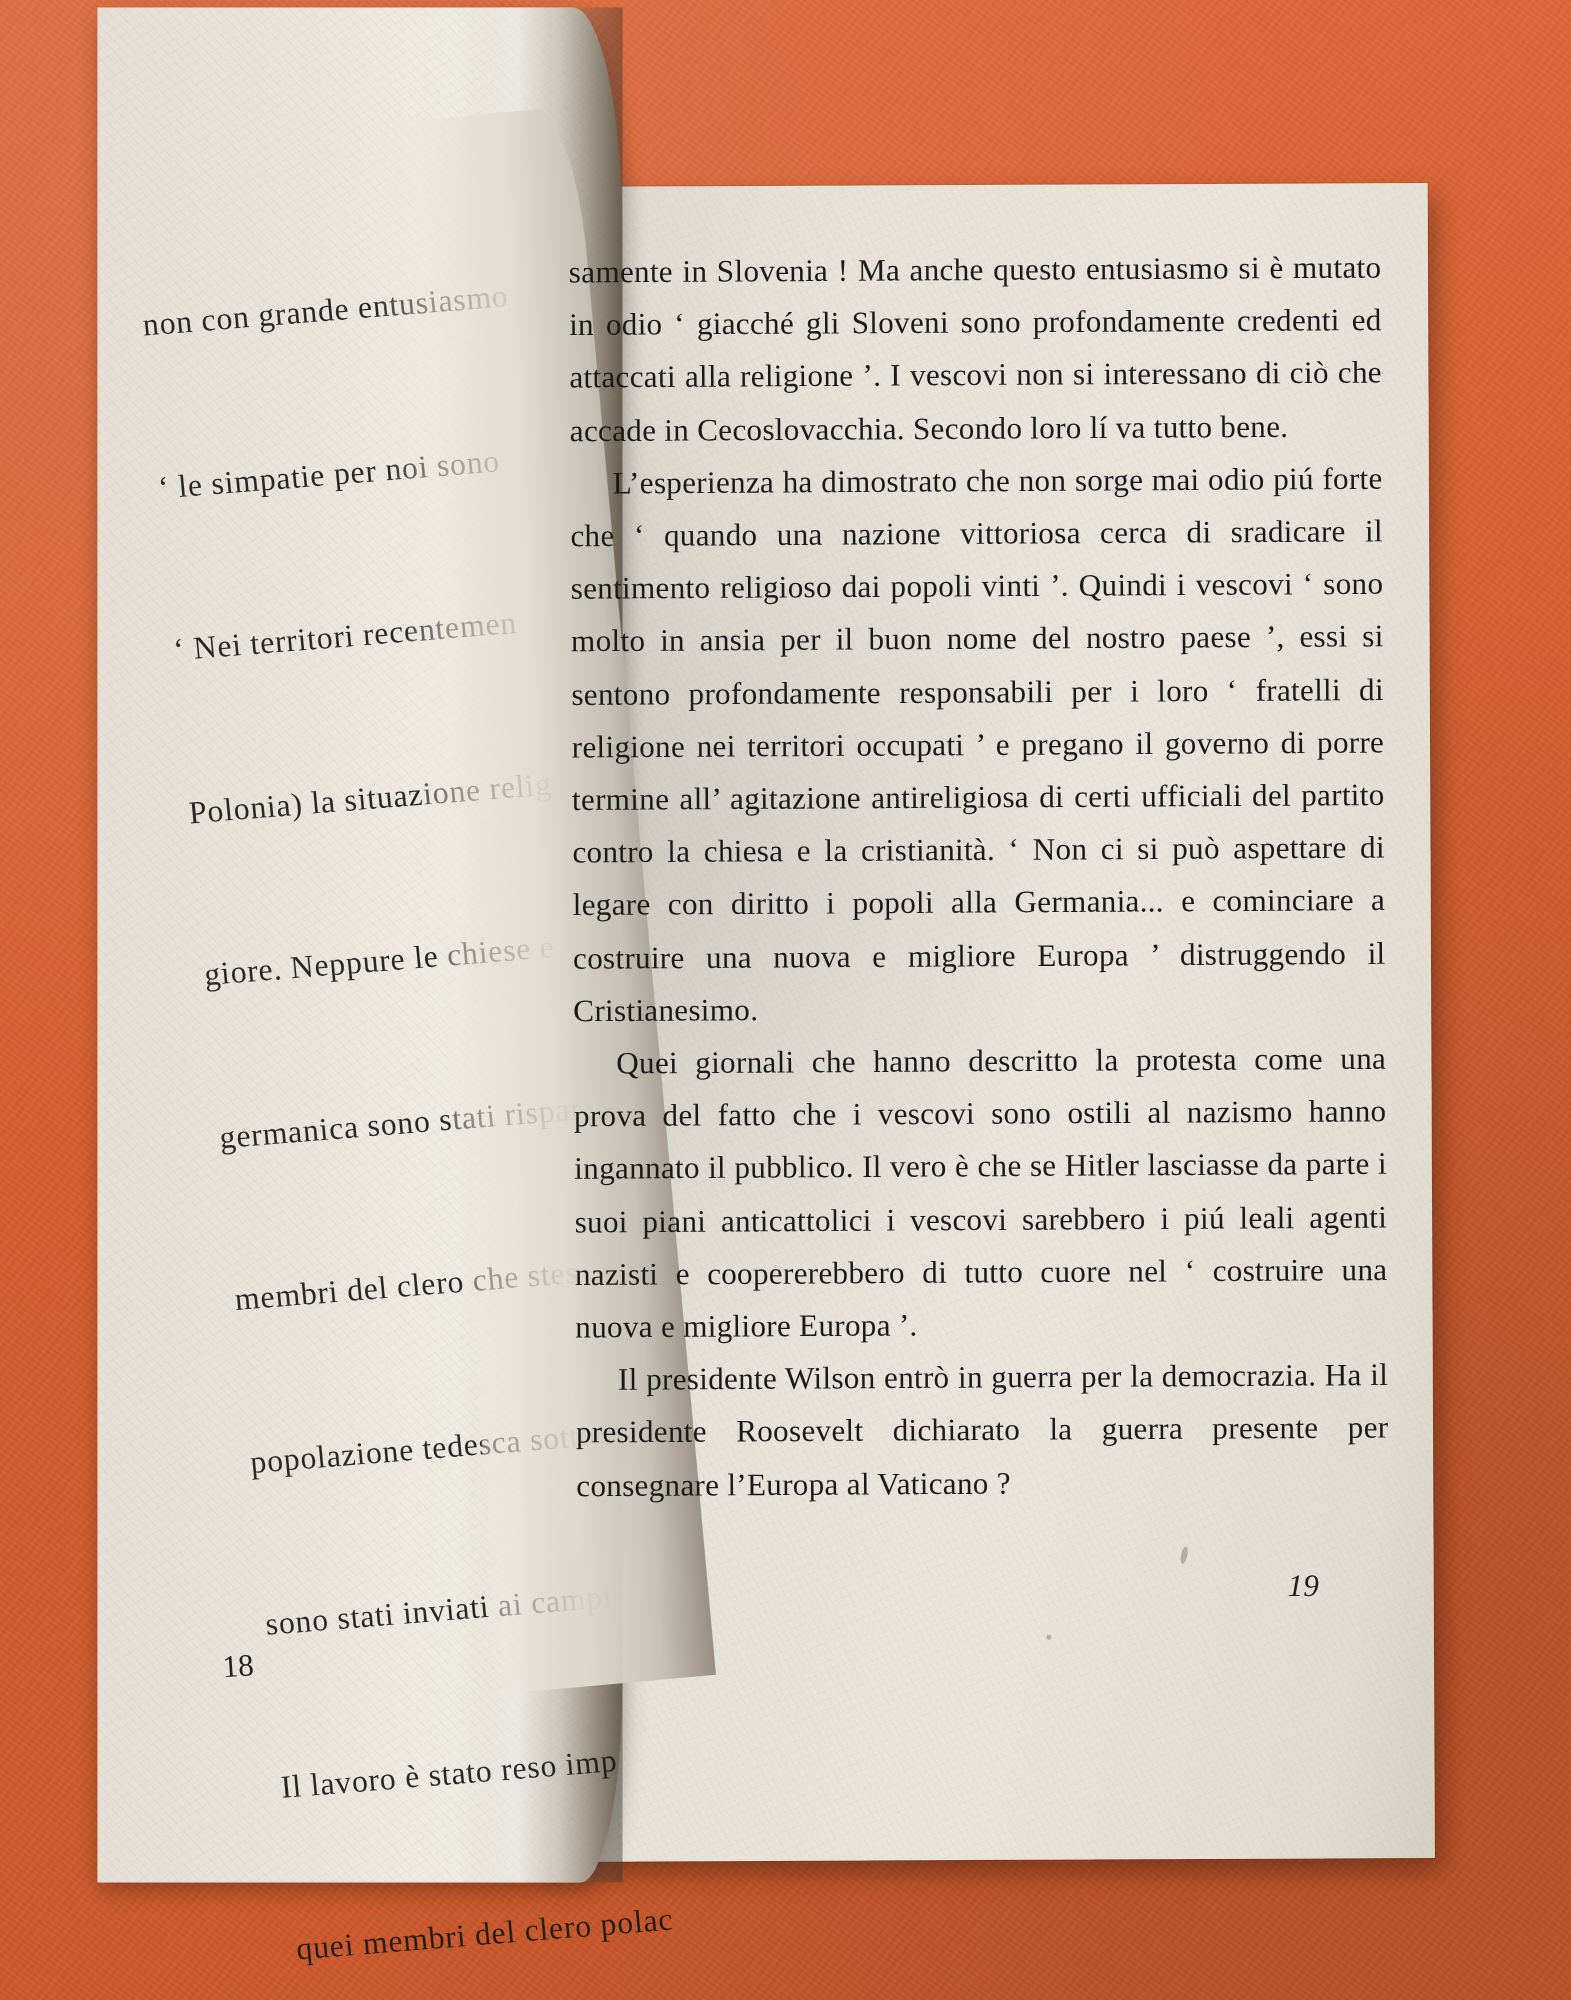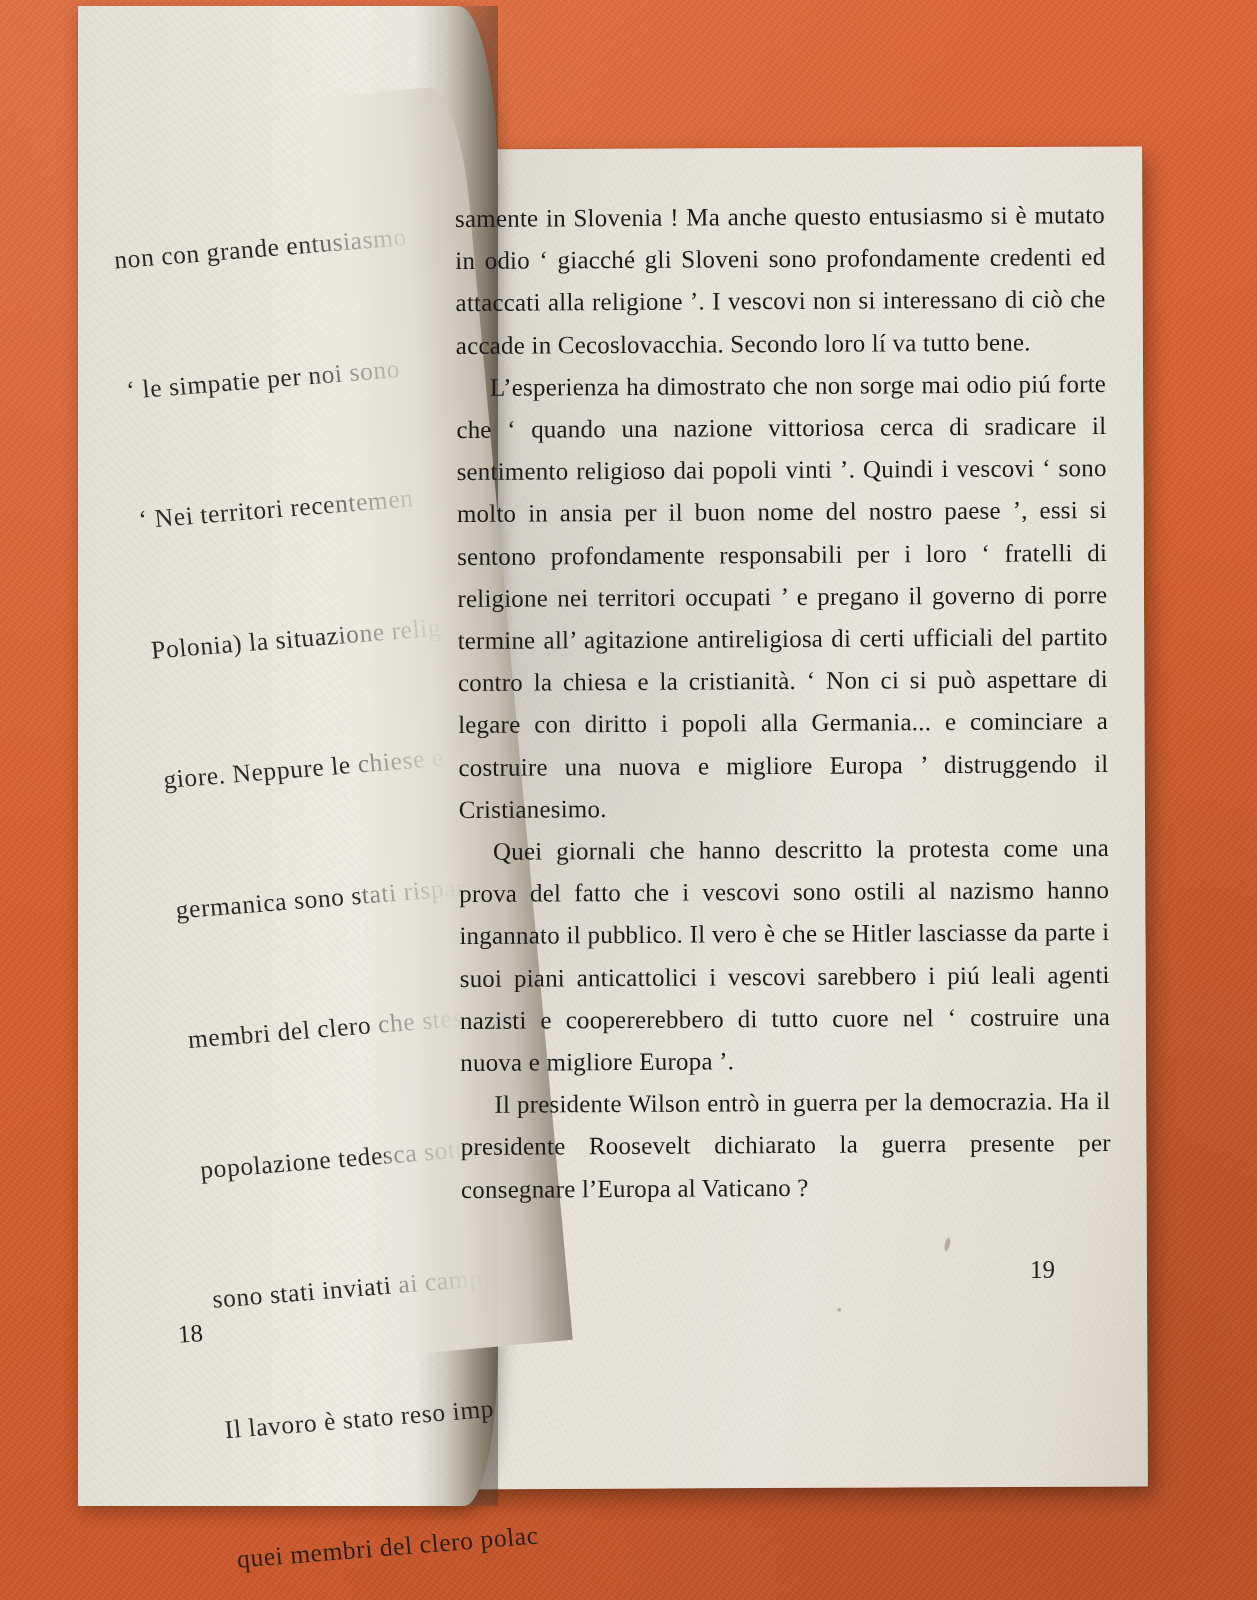--- a/index.html
+++ b/index.html
@@ -151,21 +151,21 @@
   }
   #right-text p.noind { text-indent: 0; }
 
   
   .folio {
     position: absolute;
     font-size: 25px;
     color: #232120;
   }
   #folio-left  { left: 100px; top: 1320px; transform: rotate(-4deg); }
-  #folio-right { left: 952px; top: 1256px; }
+  #folio-right { left: 952px; top: 1256px; font-style: italic; }
 
   
   .speck { position: absolute; background: rgba(90,80,65,0.35); border-radius: 50%; }
 </style>
 </head>
 <body>
 
 <div id="backdrop"></div>
 
 <div id="book">

